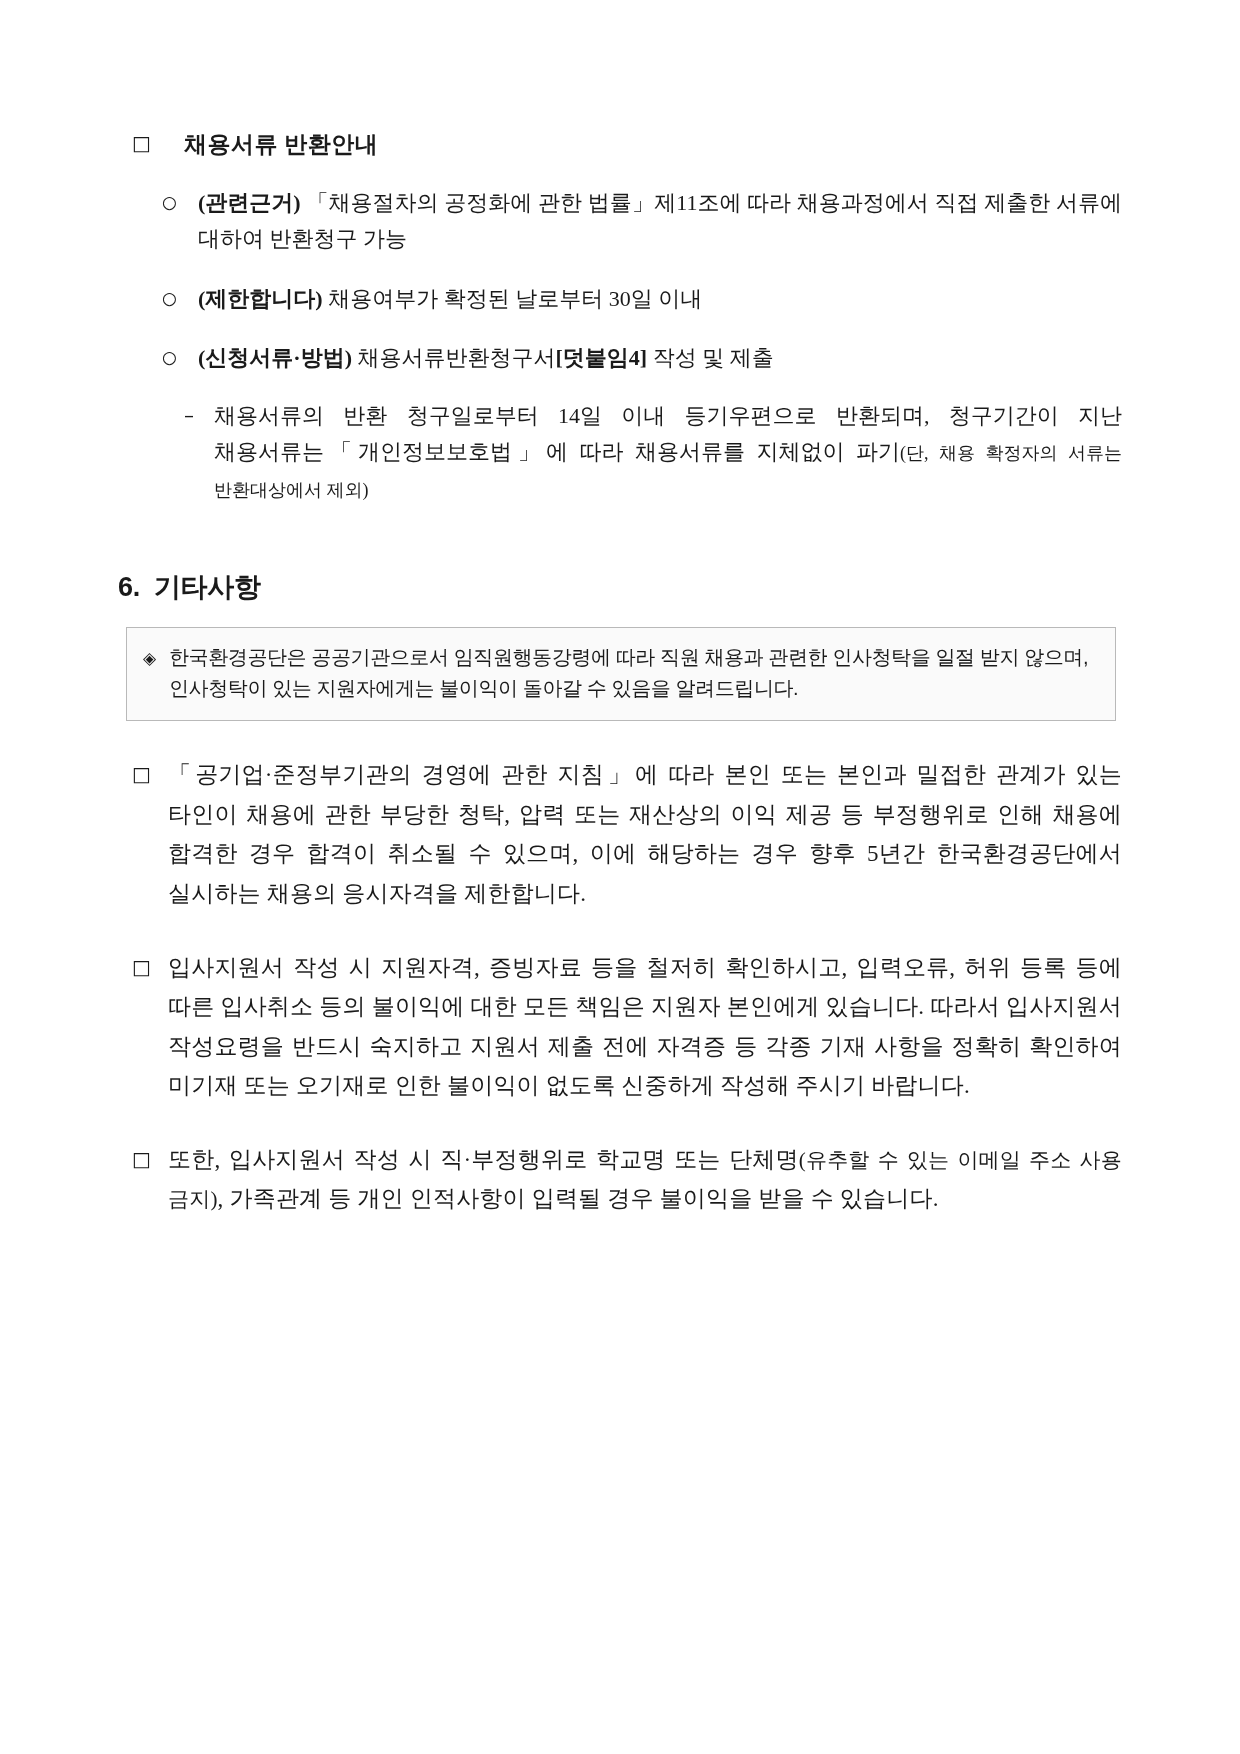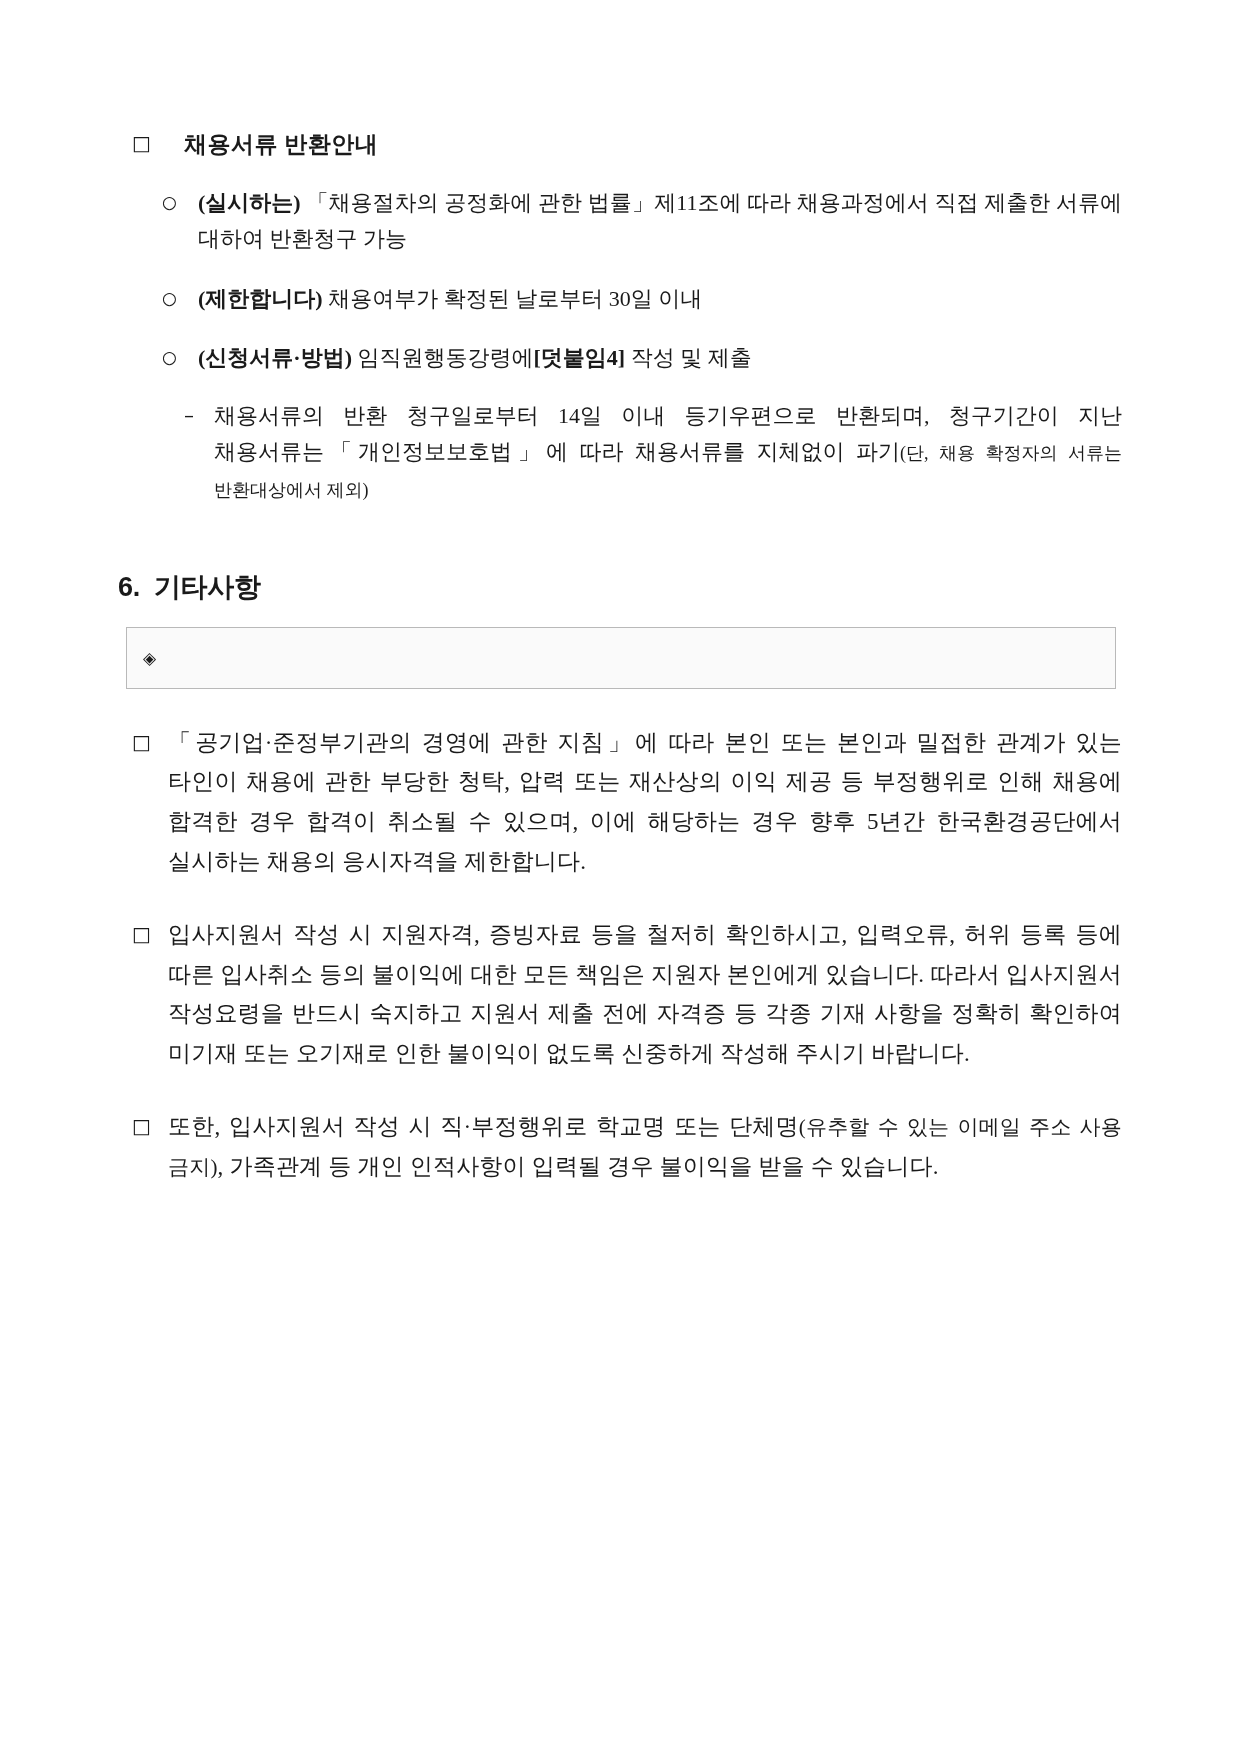--- a/index.html
+++ b/index.html
@@ -151,56 +151,57 @@
 <div class="page">
 
   <div class="blk lvl1">
     <span class="marker">□</span>
     <span class="body-txt">채용서류 반환안내</span>
   </div>
 
   <div class="blk lvl2">
     <span class="marker">○</span>
     <span class="body-txt">
-      <span class="b">(실시하는)</span>
+      <span class="b">(관련근거)</span>
       <span>「채용절차의 공정화에 관한 법률」제11조에 따라 채용과정에서 직접 제출한 서류에 대하여 반환청구 가능</span>
     </span>
   </div>
 
   <div class="blk lvl2">
     <span class="marker">○</span>
     <span class="body-txt">
       <span class="b">(제한합니다)</span>
       <span>채용여부가 확정된 날로부터 30일 이내</span>
     </span>
   </div>
 
   <div class="blk lvl2">
     <span class="marker">○</span>
     <span class="body-txt">
       <span class="b">(신청서류·방법)</span>
-      <span>임직원행동강령에</span><span class="b">[덧붙임4]</span>
+      <span>채용서류반환청구서</span><span class="b">[덧붙임4]</span>
       <span>작성 및 제출</span>
     </span>
   </div>
 
   <div class="blk lvl3">
     <span class="marker">–</span>
     <span class="body-txt">
       <span>채용서류의 반환 청구일로부터 14일 이내 등기우편으로 반환되며, 청구기간이 지난 채용서류는「개인정보보호법」에 따라 채용서류를 지체없이 파기</span><span class="small">(단, 채용 확정자의 서류는 반환대상에서 제외)</span>
     </span>
   </div>
 
   <div class="sec-title">
     <span class="num">6.</span>
     <span>기타사항</span>
   </div>
 
   <div class="callout">
     <span class="marker">◈</span>
+    <span class="body-txt">한국환경공단은 공공기관으로서 임직원행동강령에 따라 직원 채용과 관련한 인사청탁을 일절 받지 않으며, 인사청탁이 있는 지원자에게는 불이익이 돌아갈 수 있음을 알려드립니다.</span>
   </div>
 
   <div class="blk para">
     <span class="marker">□</span>
     <span class="body-txt">「공기업·준정부기관의 경영에 관한 지침」에 따라 본인 또는 본인과 밀접한 관계가 있는 타인이 채용에 관한 부당한 청탁, 압력 또는 재산상의 이익 제공 등 부정행위로 인해 채용에 합격한 경우 합격이 취소될 수 있으며, 이에 해당하는 경우 향후 5년간 한국환경공단에서 실시하는 채용의 응시자격을 제한합니다.</span>
   </div>
 
   <div class="blk para">
     <span class="marker">□</span>
     <span class="body-txt">입사지원서 작성 시 지원자격, 증빙자료 등을 철저히 확인하시고, 입력오류, 허위 등록 등에 따른 입사취소 등의 불이익에 대한 모든 책임은 지원자 본인에게 있습니다. 따라서 입사지원서 작성요령을 반드시 숙지하고 지원서 제출 전에 자격증 등 각종 기재 사항을 정확히 확인하여 미기재 또는 오기재로 인한 불이익이 없도록 신중하게 작성해 주시기 바랍니다.</span>

